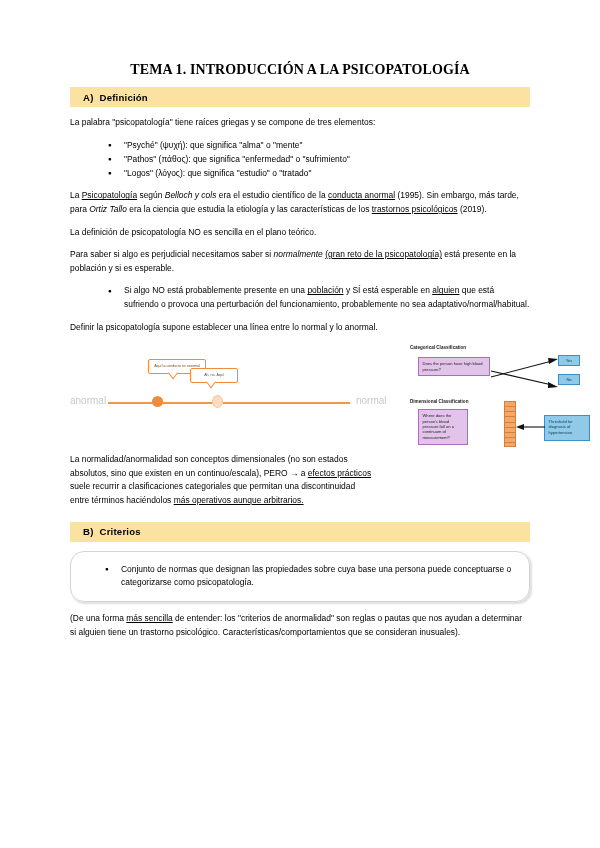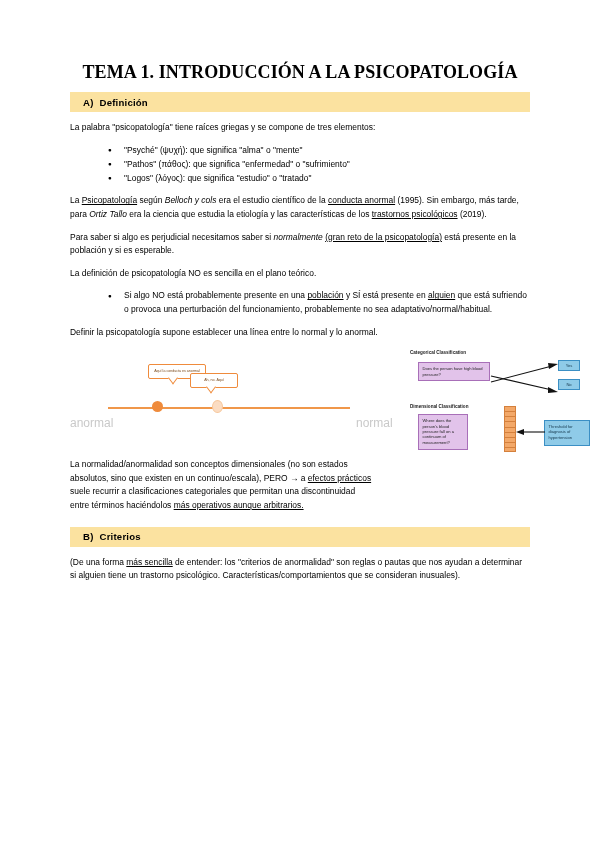--- a/index.html
+++ b/index.html
@@ -14,21 +14,21 @@
   }
   .page {
     position: relative;
     width: 600px;
     height: 848px;
     padding: 62px 70px 0 70px;
   }
   .doc-title {
     font-family: "Liberation Serif", serif;
     font-weight: bold;
-    font-size: 18px;
+    font-size: 14px;
     text-align: center;
     letter-spacing: 0.1px;
     margin: 0 0 9px 0;
     color: #000;
   }
   .banner {
     background: #fbe2a0;
     height: 20px;
     display: flex;
     align-items: center;
@@ -80,23 +80,23 @@
     width: 290px; height: 90px;
   }
   .cont-line {
     position: absolute;
     left: 38px; top: 55px;
     width: 242px; height: 1.6px;
     background: #f0974a;
   }
   .cont-lbl {
     position: absolute;
-    font-size: 12px;
+    font-size: 10px;
     color: #c9c9c9;
-    top: 64px;
+    top: 48px;
   }
   .cont-lbl.left { left: 0; }
   .cont-lbl.right { left: 252px; color: #c9c9c9; padding-left: 34px; }
   .dot-solid {
     position: absolute;
     left: 82px; top: 49px;
     width: 11px; height: 11px;
     border-radius: 50%;
     background: #ef8b3c;
   }
@@ -216,26 +216,26 @@
   <p class="para">La palabra "psicopatología" tiene raíces griegas y se compone de tres elementos:</p>
 
   <ul class="bullets">
     <li>"Psyché" (ψυχή): que significa "alma" o "mente"</li>
     <li>"Pathos" (πάθος): que significa "enfermedad" o "sufrimiento"</li>
     <li>"Logos" (λόγος): que significa "estudio" o "tratado"</li>
   </ul>
 
   <p class="para"><span>La </span><span class="u">Psicopatología</span><span> según </span><span class="i">Belloch y cols</span><span> era el estudio científico de la </span><span class="u">conducta anormal</span><span> (1995). Sin embargo, más tarde, para </span><span class="i">Ortiz Tallo</span><span> era la ciencia que estudia la etiología y las características de los </span><span class="u">trastornos psicológicos</span><span> (2019).</span></p>
 
+  <p class="para">La definición de psicopatología NO es sencilla en el plano teórico.</p>
+
   <p class="para"><span>Para saber si algo es perjudicial necesitamos saber si </span><span class="i">normalmente</span><span> </span><span class="u">(gran reto de la psicopatología)</span><span> está presente en la población y si es esperable.</span></p>
 
-  <p class="para">La definición de psicopatología NO es sencilla en el plano teórico.</p>
-
   <ul class="bullets">
-    <li><span>Si algo NO está probablemente presente en una </span><span class="u">población</span><span> y SÍ está presente en </span><span class="u">alguien</span><span> que está sufriendo o provoca una perturbación del funcionamiento, probablemente no sea adaptativo/normal/habitual.</span></li>
+    <li><span>Si algo NO está probablemente presente en una </span><span class="u">población</span><span> y SÍ está esperable en </span><span class="u">alguien</span><span> que está sufriendo o provoca una perturbación del funcionamiento, probablemente no sea adaptativo/normal/habitual.</span></li>
   </ul>
 
 
 
   <p class="para">Definir la psicopatología supone establecer una línea entre lo normal y lo anormal.</p>
 
   <div class="figure-band">
 
     <div class="continuum">
       <div class="cont-line"></div>
@@ -289,16 +289,21 @@
   </div>
 
   <p class="para" style="width:305px;"><span>La normalidad/anormalidad son conceptos dimensionales (no son estados absolutos, sino que existen en un continuo/escala), PERO → a </span><span class="u">efectos prácticos</span><span> suele recurrir a clasificaciones categoriales que permitan una discontinuidad entre términos haciéndolos </span><span class="u">más operativos aunque arbitrarios.</span></p>
 
   <div class="banner" style="margin-top:14px;">
     <span class="lbl-letter">B)</span>
     <span>Criterios</span>
   </div>
 
 
+  <div class="callout">
+    <ul class="bullets">
+      <li>Conjunto de normas que designan las propiedades sobre cuya base una persona puede conceptuarse o categorizarse como psicopatología.</li>
+    </ul>
+  </div>
 
   <p class="para"><span>(De una forma </span><span class="u">más sencilla</span><span> de entender: los "criterios de anormalidad" son reglas o pautas que nos ayudan a determinar si alguien tiene un trastorno psicológico. Características/comportamientos que se consideran inusuales).</span></p>
 
 </div>
 
 </body></html>

